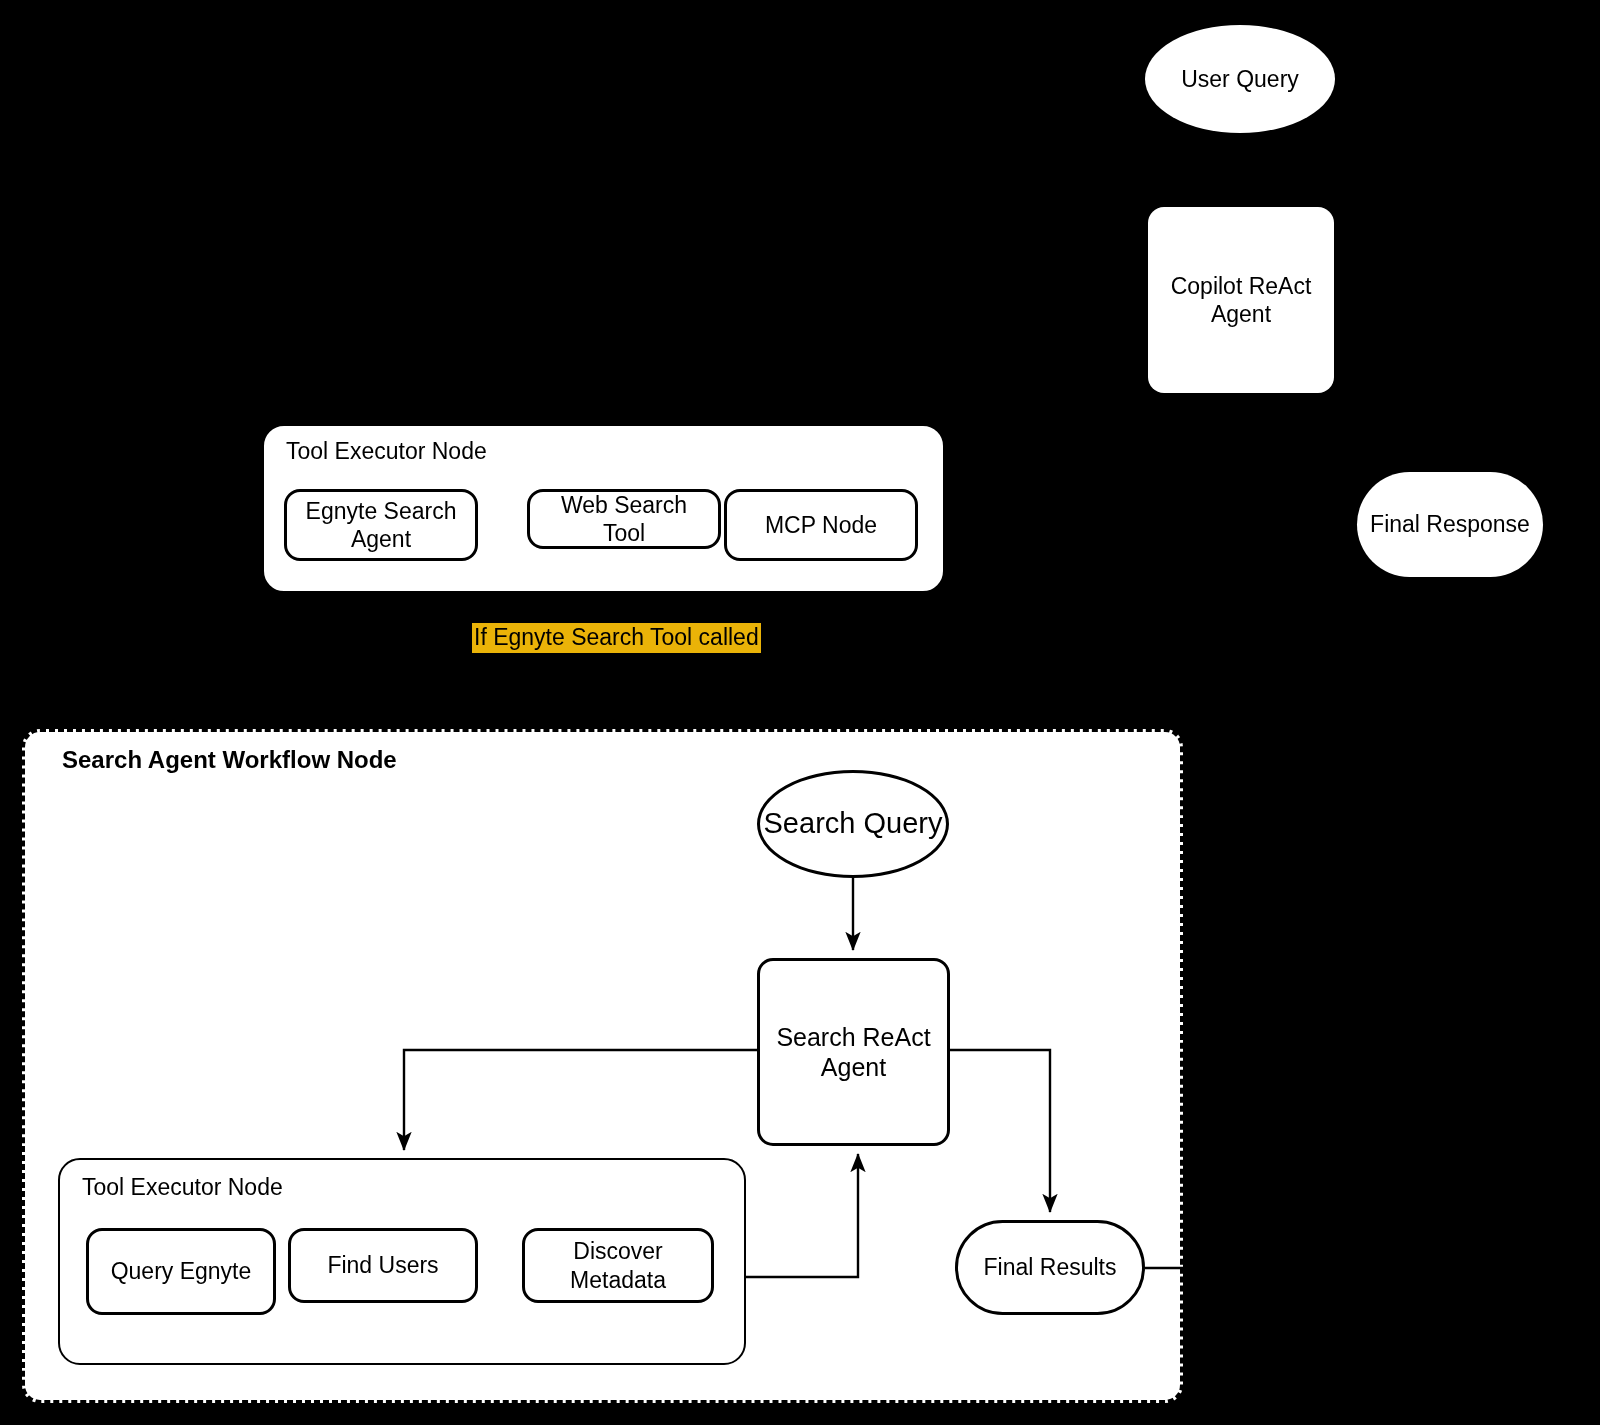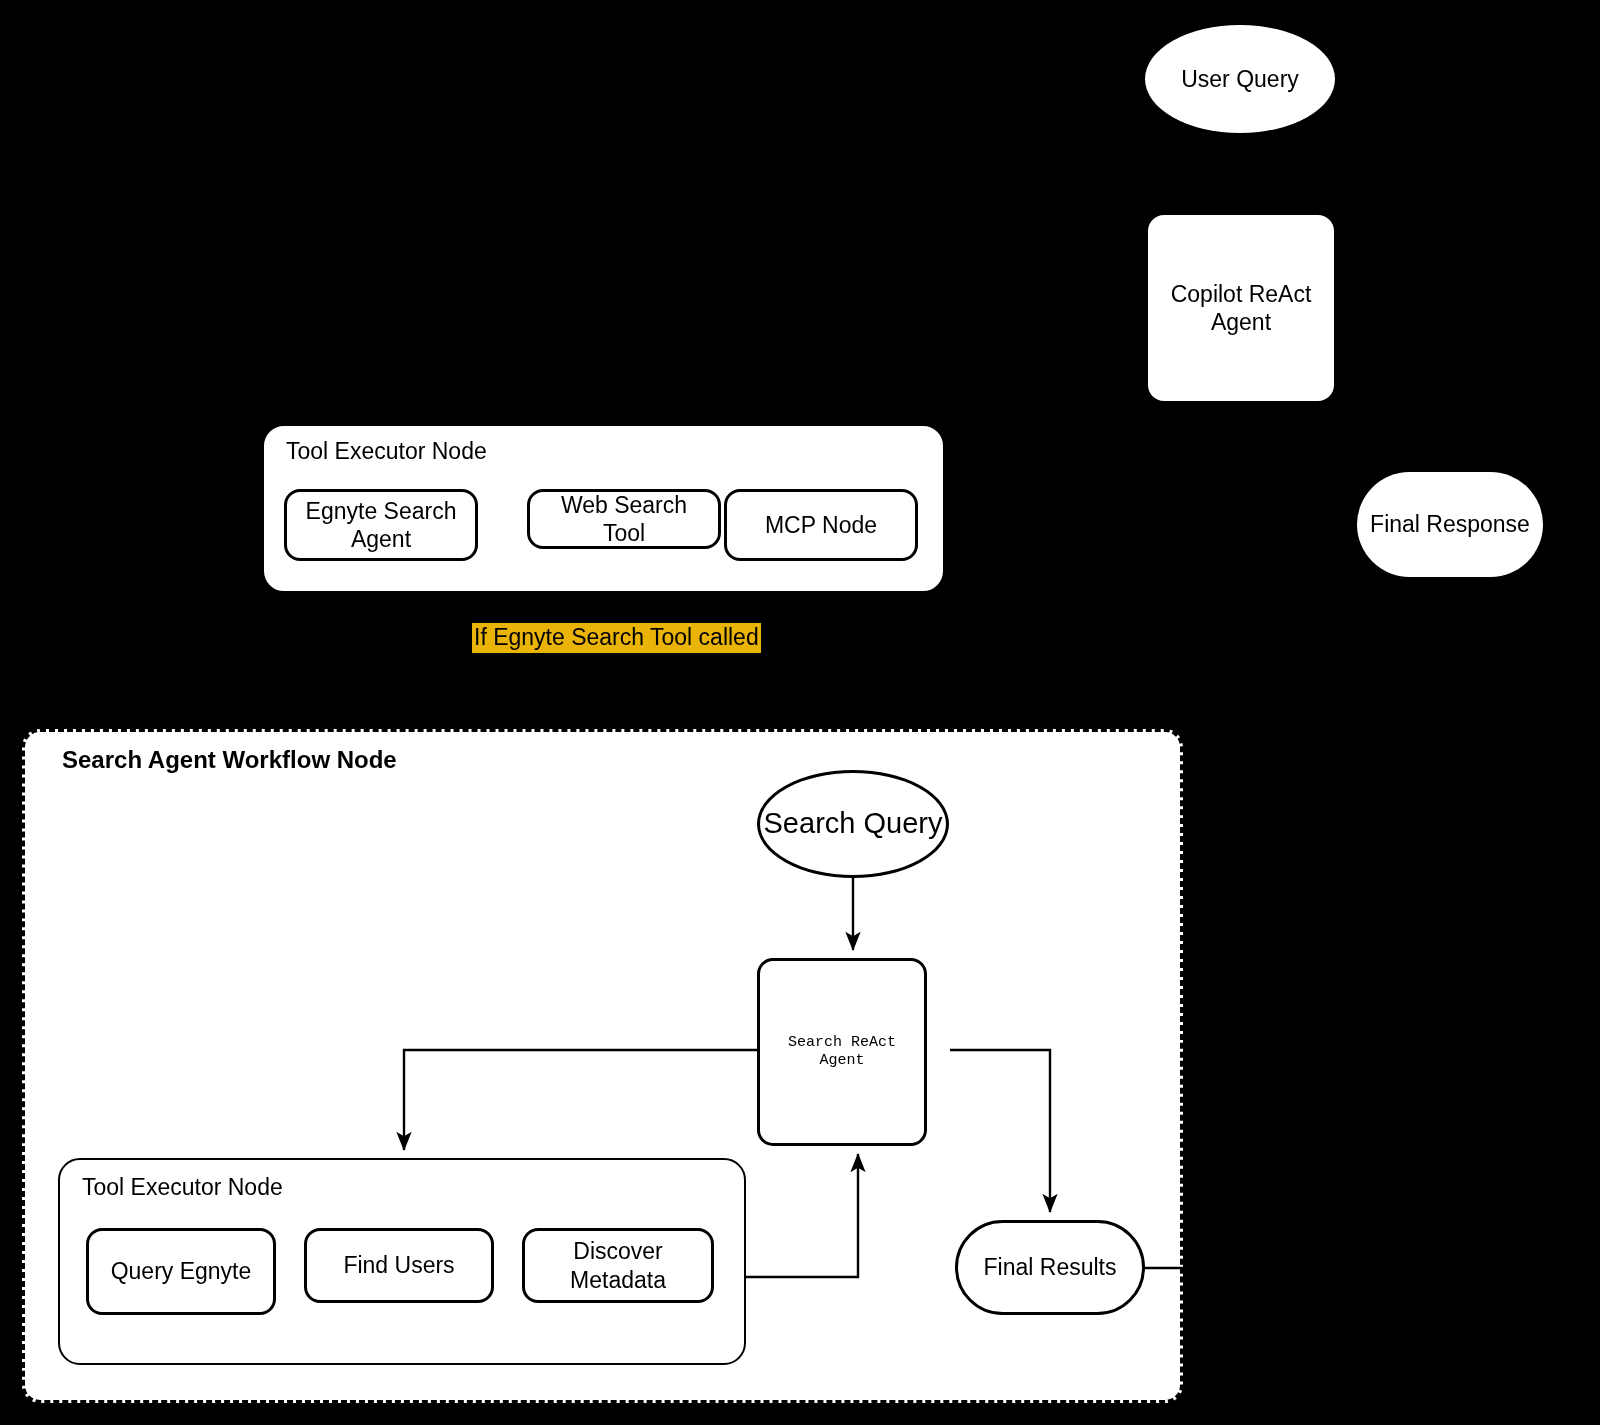--- a/index.html
+++ b/index.html
@@ -70,21 +70,21 @@
     pointer-events: none;
   }
 </style>
 </head>
 <body>
 
 <div id="canvas">
 
   <div class="node ellipse" style="left:1145px; top:25px; width:190px; height:108px; font-size:23px;">User Query</div>
 
-  <div class="node rbox" style="left:1148px; top:215px; width:186px; height:186px; font-size:23px; padding:0 14px;">Copilot ReAct Agent</div>
+  <div class="node rbox" style="left:1148px; top:207px; width:186px; height:186px; font-size:23px; padding:0 14px;">Copilot ReAct Agent</div>
 
   <div class="node pill" style="left:1357px; top:472px; width:186px; height:105px; font-size:23px; padding:0 10px;">Final Response</div>
 
   <div class="group-container" style="left:262px; top:424px; width:683px; height:169px;">
     <div class="group-title" style="left:22px; top:12px; font-size:23px;">Tool Executor Node</div>
   </div>
 
   <div class="node rbox stroked" style="left:284px; top:489px; width:194px; height:72px; font-size:23px; padding:0 8px;">Egnyte Search Agent</div>
 
   <div class="node rbox stroked" style="left:503px; top:489px; width:194px; height:60px; font-size:23px; padding:0 8px;margin-left:24px;">Web Search Tool</div>
@@ -96,27 +96,27 @@
   <div class="dashed-container" style="left:22px; top:729px; width:1161px; height:674px;">
     <div class="group-title bold" style="left:37px; top:14px; font-size:24px;">Search Agent Workflow Node</div>
   </div>
 
   <div class="group-container" style="left:58px; top:1158px; width:688px; height:207px;">
     <div class="group-title" style="left:22px; top:14px; font-size:23px;">Tool Executor Node</div>
   </div>
 
   <div class="node rbox stroked" style="left:86px; top:1228px; width:190px; height:87px; font-size:23px; padding:0 8px;">Query Egnyte</div>
 
-  <div class="node rbox stroked" style="left:304px; top:1228px; width:190px; height:75px; font-size:23px; padding:0 20px;">Find Users</div>
+  <div class="node rbox stroked" style="left:288px; top:1228px; width:190px; height:75px; font-size:23px; padding:0 20px;">Find Users</div>
 
   <div class="node rbox stroked" style="left:522px; top:1228px; width:192px; height:75px; font-size:23px; padding:0 8px;">Discover Metadata</div>
 
   <div class="node ellipse stroked" style="left:757px; top:770px; width:192px; height:108px; font-size:29px;">Search Query</div>
 
-  <div class="node rbox stroked" style="left:757px; top:958px; width:170px; height:188px; font-size:15px; padding:0 12px;font-family:Liberation Mono, monospace;">Search ReAct Agent</div>
+  <div class="node rbox stroked" style="left:757px; top:958px; width:193px; height:188px; font-size:25px; padding:0 12px;">Search ReAct Agent</div>
 
   <div class="node pill stroked" style="left:955px; top:1220px; width:190px; height:95px; font-size:23px; padding:0 10px;">Final Results</div>
 
   <svg class="links" viewBox="0 0 1600 1425">
     <defs>
       <marker id="arrowhead" markerWidth="9" markerHeight="9" refX="7.6" refY="3.2" orient="auto" markerUnits="strokeWidth">
         <path d="M0,0 L8,3.2 L0,6.4 L1.9,3.2 z" fill="#000000"></path>
       </marker>
     </defs>
 

